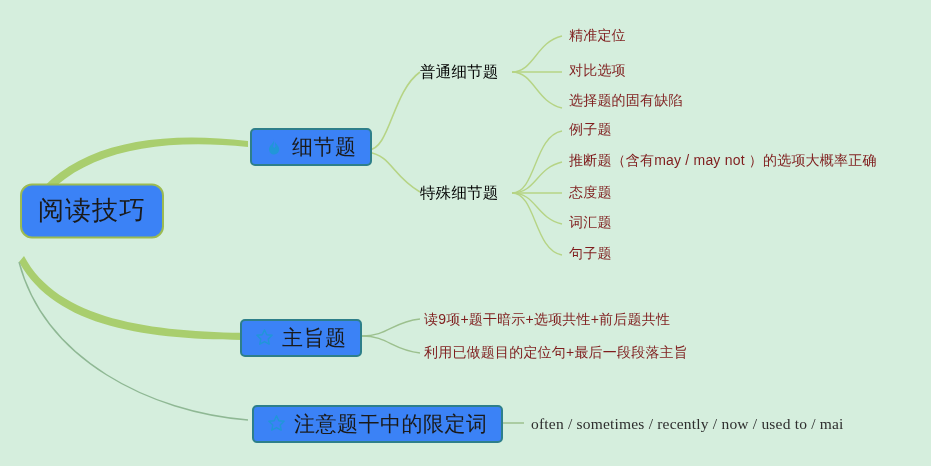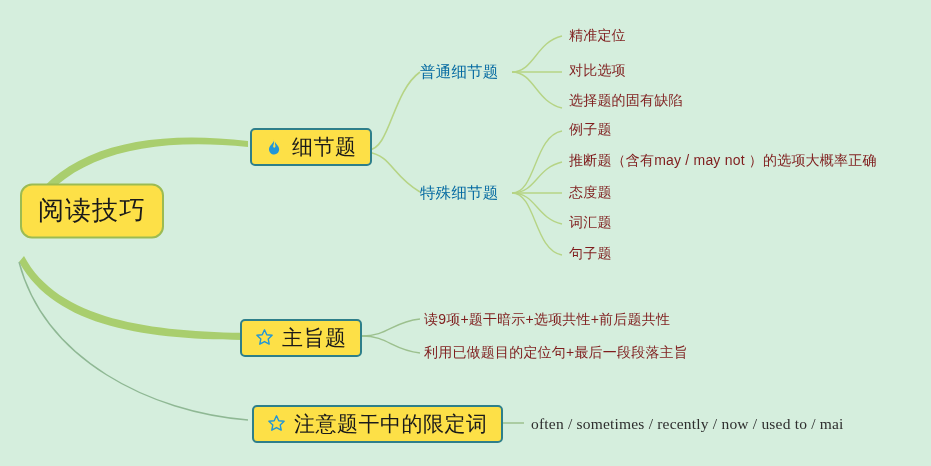--- a/index.html
+++ b/index.html
@@ -25,21 +25,21 @@
     top: 0;
     width: 931px;
     height: 466px;
     pointer-events: none;
   }
 
   
   .node {
     position: absolute;
     box-sizing: border-box;
-    background: #fde047;
+    background: #3b82f6;
     display: flex;
     align-items: center;
     white-space: nowrap;
   }
   .node-root {
     border: 2px solid #9cbb52;
     border-radius: 12px;
     padding: 7px 16px 9px 16px;
     font-size: 26px;
     color: #1a1a1a;
@@ -72,21 +72,21 @@
   .text-node {
     position: absolute;
     white-space: nowrap;
     color: #2b2b2b;
     font-size: 15px;
     font-family: "Liberation Sans", sans-serif;
     letter-spacing: 0.2px;
   }
   .text-sub {
     font-size: 15.5px;
-    color: #0369a1;
+    color: #000000;
   }
   .text-leaf {
     font-size: 14px;
     color: #7f1d1d;
   }
   .text-serif {
     font-family: "Liberation Serif", serif;
     font-size: 15.5px;
     color: #2e2e2e;
   }

